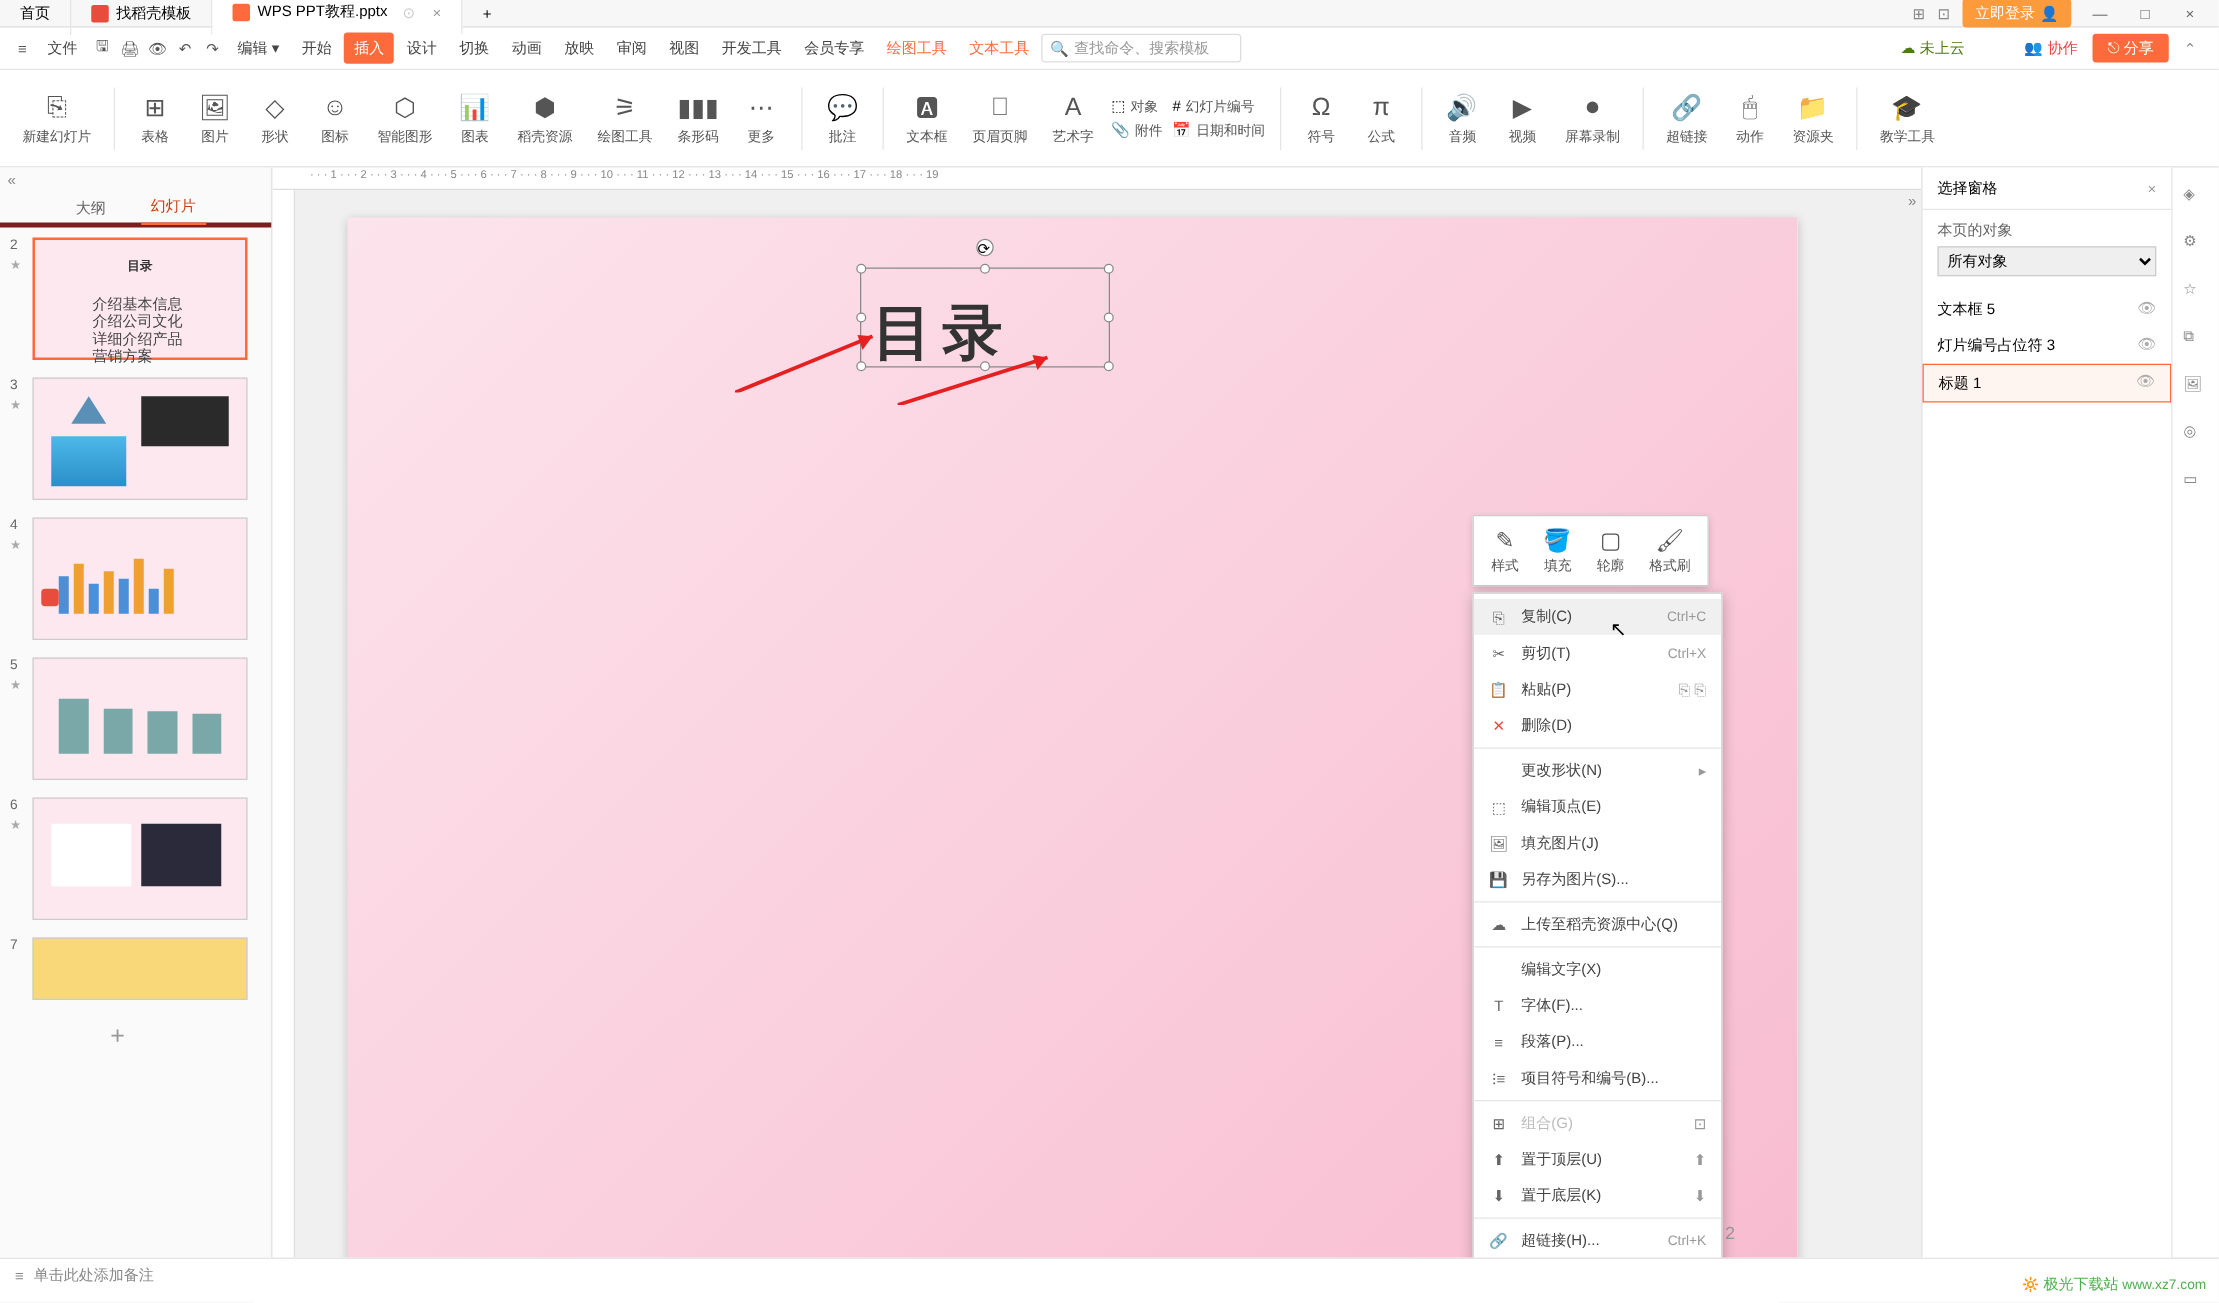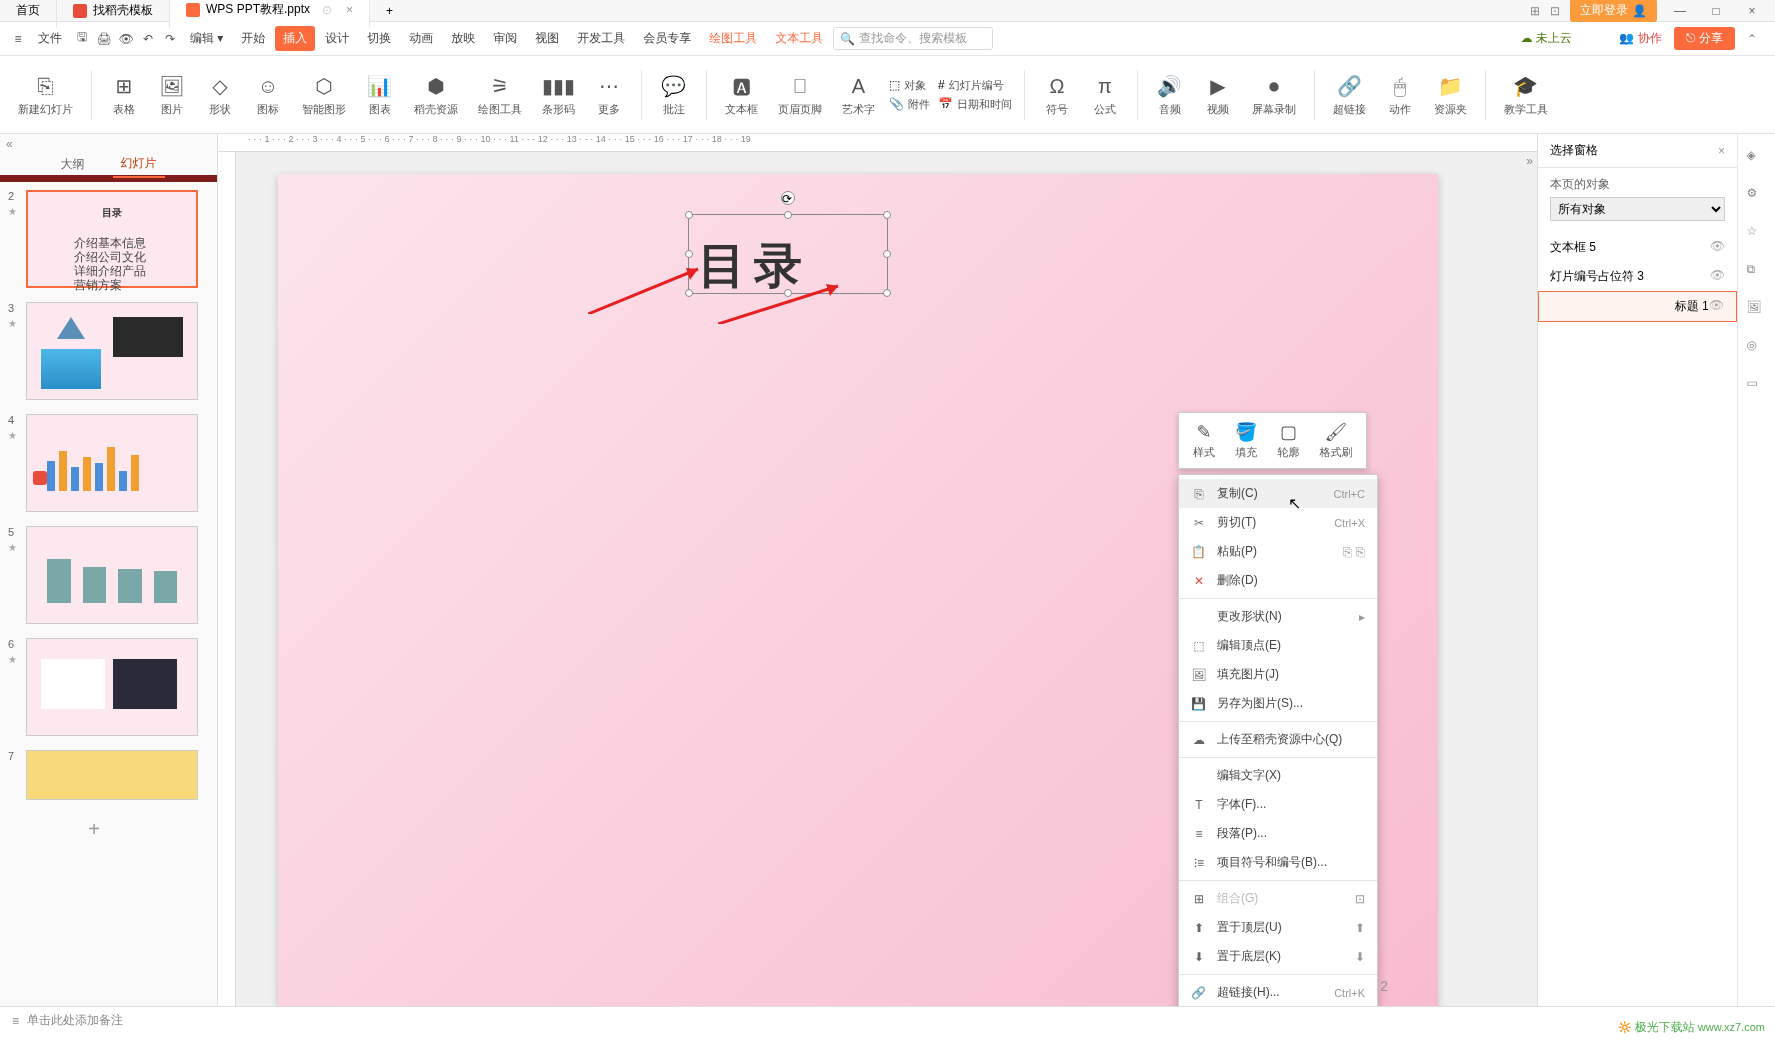--- a/index.html
+++ b/index.html
@@ -20,21 +20,21 @@
 .menubar-right{margin-left:auto;display:flex;align-items:center;gap:12px;padding-right:10px;}
 .search-box{border:1px solid #ddd;border-radius:3px;padding:2px 6px;display:flex;align-items:center;gap:4px;color:#999;width:160px;}
 .share-btn{background:#fd6b3c;color:#fff;padding:3px 12px;border-radius:3px;}
 .ribbon{height:78px;display:flex;align-items:center;padding:4px 12px;border-bottom:1px solid #e0e0e0;gap:8px;}
 .ribbon-item{display:flex;flex-direction:column;align-items:center;gap:2px;padding:2px 6px;cursor:pointer;}
 .ribbon-icon{width:28px;height:28px;display:flex;align-items:center;justify-content:center;color:#555;font-size:20px;}
 .ribbon-label{font-size:11px;color:#555;white-space:nowrap;}
 .ribbon-sep{width:1px;height:50px;background:#e5e5e5;margin:0 4px;}
 .workspace{display:flex;height:calc(100% - 170px);}
 .left-panel{width:218px;border-right:1px solid #ddd;display:flex;flex-direction:column;background:#fafafa;}
-.view-tabs{height:28px;display:flex;align-items:center;justify-content:center;gap:20px;border-bottom:7px solid #7f1d1d;}
+.view-tabs{height:28px;display:flex;align-items:center;justify-content:center;gap:20px;border-bottom:4px solid #7f1d1d;}
 .view-tab{color:#666;cursor:pointer;padding:4px 8px;}
 .view-tab.active{color:#c2410c;border-bottom:2px solid #fd6b3c;}
 .slide-thumbs{flex:1;overflow-y:auto;padding:8px;}
 .thumb-item{display:flex;gap:6px;margin-bottom:14px;}
 .thumb-num{width:12px;color:#666;font-size:11px;}
 .thumb-star{color:#aaa;font-size:10px;margin-top:4px;}
 .thumb{width:172px;height:98px;border:1px solid #ccc;background:#fde8ef;position:relative;cursor:pointer;}
 .thumb.selected{border:2px solid #fd6b3c;}
 .thumb-add{width:172px;height:30px;display:flex;align-items:center;justify-content:center;font-size:20px;color:#999;cursor:pointer;}
 .canvas-area{flex:1;background:#f0f0f0;position:relative;overflow:hidden;}
@@ -62,21 +62,21 @@
 .ctx-shortcut{margin-left:auto;color:#999;font-size:11px;}
 .ctx-arrow{margin-left:auto;color:#999;}
 .ctx-sep{height:1px;background:#e5e5e5;margin:3px 0;}
 .right-panel{width:200px;border-left:1px solid #ddd;background:#fff;display:flex;flex-direction:column;}
 .rp-header{padding:8px 12px;border-bottom:1px solid #e5e5e5;display:flex;justify-content:space-between;align-items:center;}
 .rp-close{color:#999;cursor:pointer;}
 .rp-section{padding:8px 12px;color:#666;}
 .rp-select{width:100%;padding:3px;border:1px solid #ccc;margin-top:4px;}
 .rp-list{flex:1;padding:4px 0;}
 .rp-item{padding:6px 12px;display:flex;justify-content:space-between;cursor:pointer;}
-.rp-item.selected{border:1px solid #fd6b3c;background:#fff5f0;justify-content:flex-end;}
+.rp-item.selected{border:1px solid #fd6b3c;background:#fff5f0;}
 .rp-eye{color:#aaa;}
 .rp-footer{padding:8px 12px;border-top:1px solid #e5e5e5;}
 .rp-footer-row{display:flex;align-items:center;gap:6px;margin-bottom:6px;}
 .rp-btn{flex:1;padding:4px;border:1px solid #ccc;text-align:center;cursor:pointer;font-size:11px;}
 .side-icons{width:38px;border-left:1px solid #e5e5e5;display:flex;flex-direction:column;align-items:center;gap:18px;padding-top:14px;}
 .side-icon{width:20px;height:20px;color:#888;cursor:pointer;}
 .notes-bar{height:28px;border-top:1px solid #ddd;display:flex;align-items:center;padding:0 12px;gap:8px;color:#888;}
 .cursor-ptr{position:absolute;left:1070px;top:360px;font-size:16px;z-index:100;}
 .watermark{position:absolute;right:10px;bottom:6px;color:#4db04d;font-size:11px;}
 svg{display:block;}

